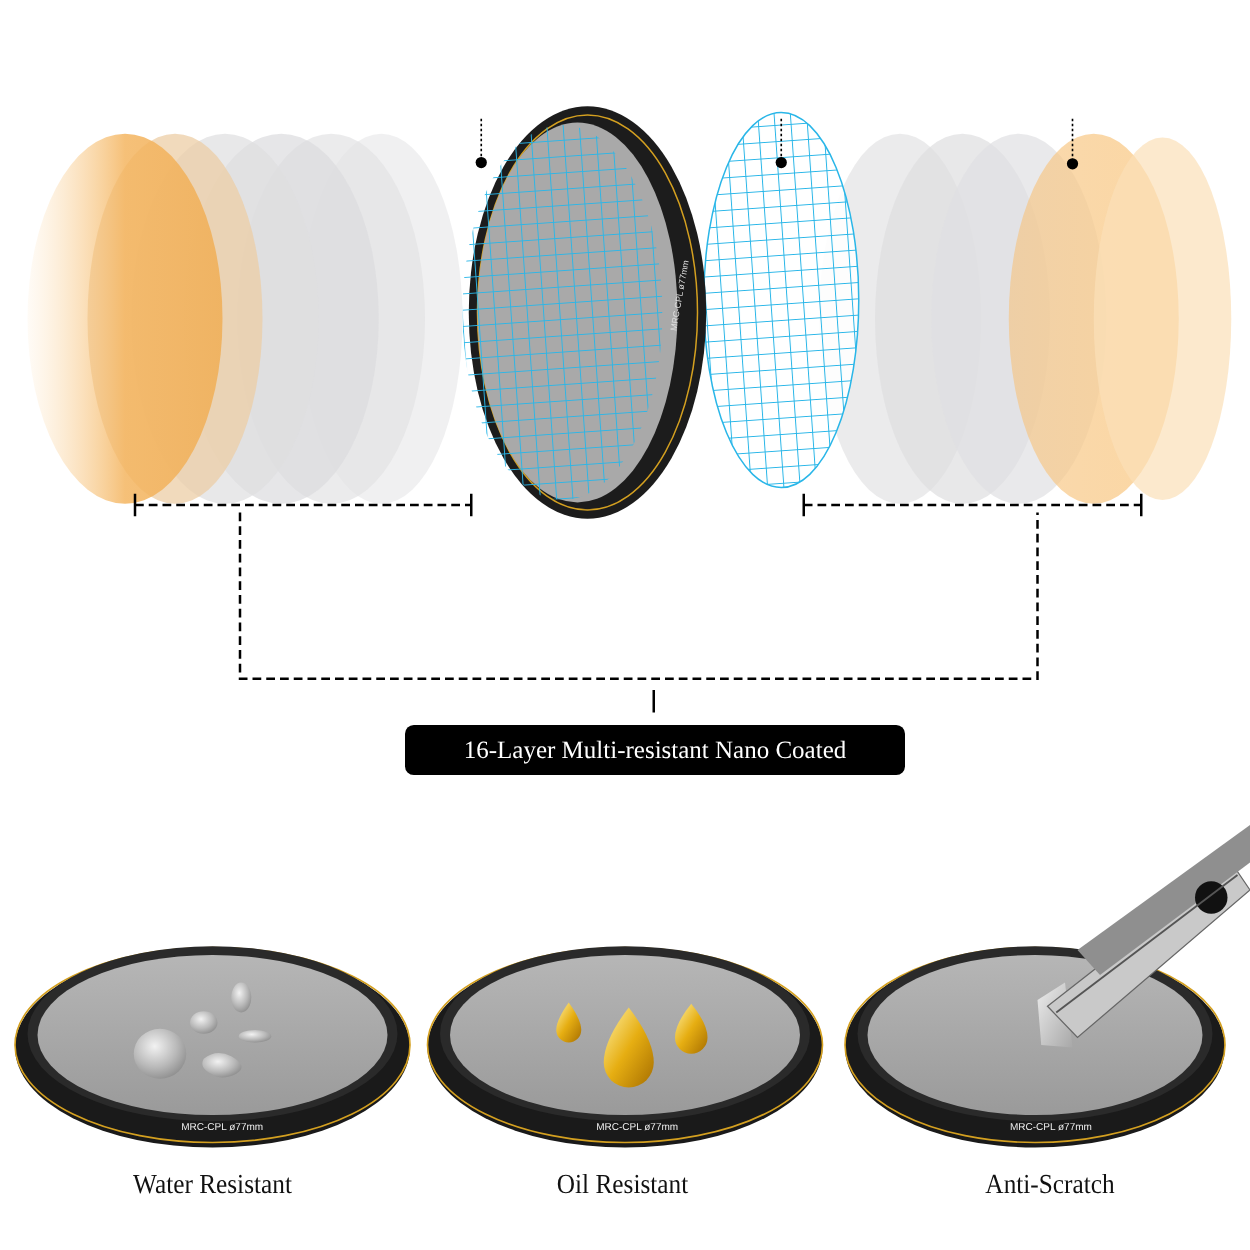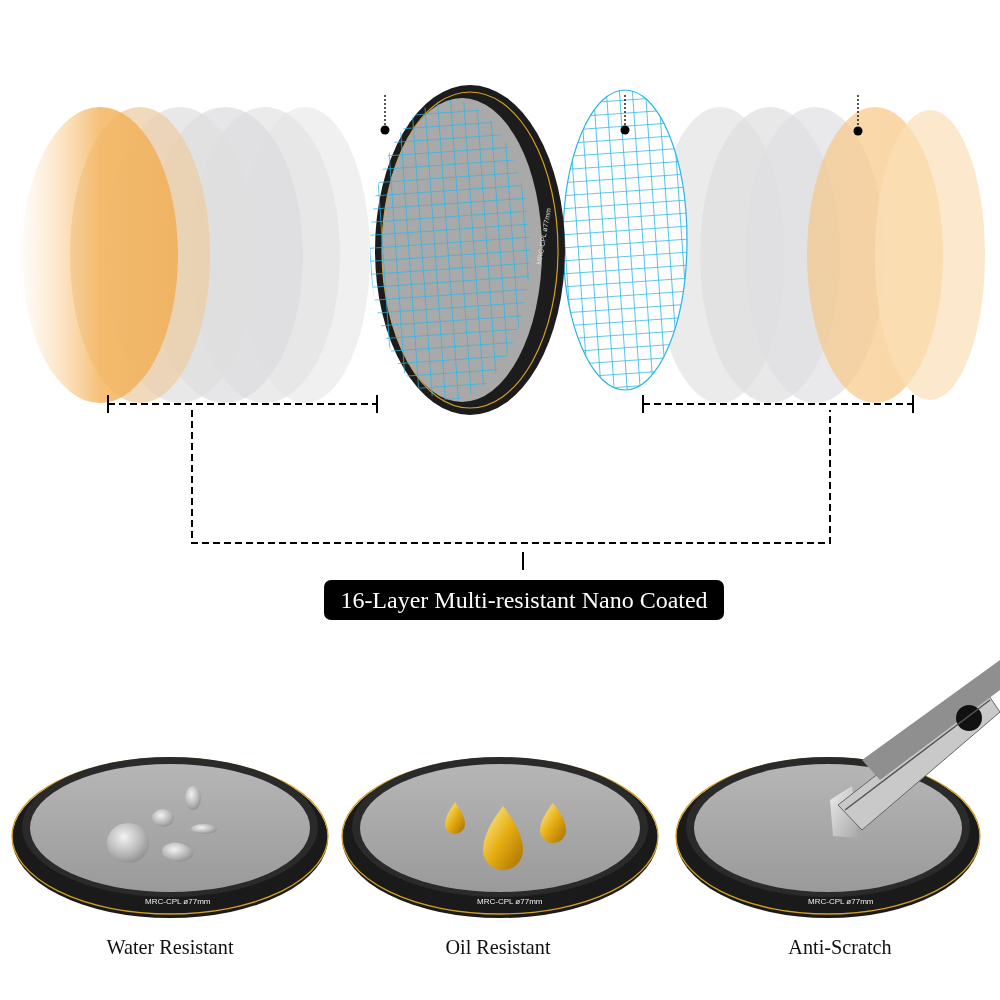--- a/index.html
+++ b/index.html
@@ -1,21 +1,21 @@
 <!DOCTYPE html>
 <html><head>
 <meta charset="utf-8">
 <style>
   html, body { margin:0; padding:0; background:#ffffff; }
   body { width:1000px; height:1000px; position:relative; overflow:hidden; font-family:"Liberation Serif", serif; }
   svg.scene { position:absolute; left:0; top:0; }
   .banner {
     position:absolute; left:324px; top:580px; width:400px; height:40px;
     background:#000; border-radius:7px; color:#fff;
-    font-family:"Liberation Serif", serif; font-size:24px;
+    font-family:"Liberation Serif", serif; font-size:20px;
     display:flex; align-items:center; justify-content:center; white-space:nowrap;
   }
   .caption {
     position:absolute; top:934px; height:30px; color:#111;
     font-family:"Liberation Serif", serif; font-size:22px; text-align:center;
     transform:scaleX(0.92); white-space:nowrap;
   }
 </style>
 </head>
 <body>

